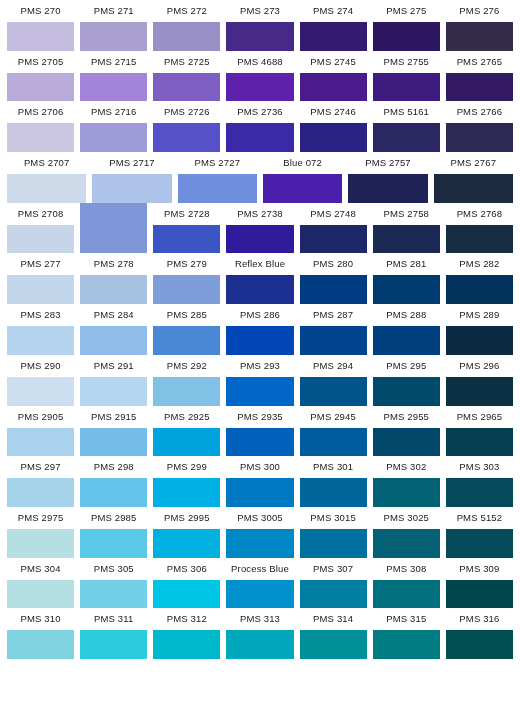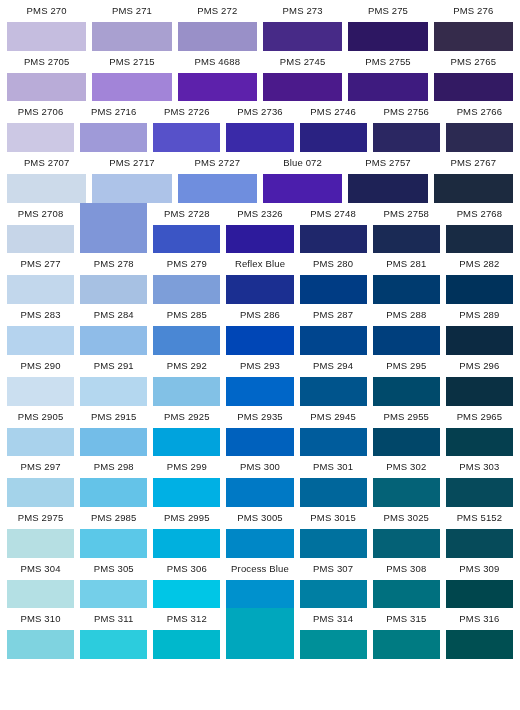--- a/index.html
+++ b/index.html
@@ -70,38 +70,46 @@
       </div>
       <div class="swatch-cell">
         <div class="swatch-label">PMS 272</div>
         <div class="swatch-chip" style="background-color: rgb(153, 144, 200);"></div>
       </div>
       <div class="swatch-cell">
         <div class="swatch-label">PMS 273</div>
         <div class="swatch-chip" style="background-color: rgb(71, 42, 135);"></div>
       </div>
       <div class="swatch-cell">
+        <div class="swatch-label">PMS 274</div>
+        <div class="swatch-chip" style="background-color: rgb(50, 27, 112);"></div>
+      </div>
+      <div class="swatch-cell">
         <div class="swatch-label">PMS 275</div>
         <div class="swatch-chip" style="background-color: rgb(45, 23, 98);"></div>
       </div>
       <div class="swatch-cell">
         <div class="swatch-label">PMS 276</div>
         <div class="swatch-chip" style="background-color: rgb(53, 43, 75);"></div>
       </div>
     </div>
     <div class="swatch-row">
       <div class="swatch-cell">
         <div class="swatch-label">PMS 2705</div>
         <div class="swatch-chip" style="background-color: rgb(185, 172, 216);"></div>
       </div>
       <div class="swatch-cell">
         <div class="swatch-label">PMS 2715</div>
         <div class="swatch-chip" style="background-color: rgb(162, 132, 216);"></div>
       </div>
       <div class="swatch-cell">
+        <div class="swatch-label">PMS 2725</div>
+        <div class="swatch-chip" style="background-color: rgb(127, 94, 196);"></div>
+      </div>
+      <div class="swatch-cell">
         <div class="swatch-label">PMS 4688</div>
         <div class="swatch-chip" style="background-color: rgb(93, 33, 171);"></div>
       </div>
       <div class="swatch-cell">
         <div class="swatch-label">PMS 2745</div>
         <div class="swatch-chip" style="background-color: rgb(75, 26, 139);"></div>
       </div>
       <div class="swatch-cell">
         <div class="swatch-label">PMS 2755</div>
         <div class="swatch-chip" style="background-color: rgb(62, 27, 127);"></div>
@@ -126,21 +134,21 @@
       </div>
       <div class="swatch-cell">
         <div class="swatch-label">PMS 2736</div>
         <div class="swatch-chip" style="background-color: rgb(58, 42, 168);"></div>
       </div>
       <div class="swatch-cell">
         <div class="swatch-label">PMS 2746</div>
         <div class="swatch-chip" style="background-color: rgb(42, 34, 130);"></div>
       </div>
       <div class="swatch-cell">
-        <div class="swatch-label">PMS 2756</div>
+        <div class="swatch-label">PMS 5161</div>
         <div class="swatch-chip" style="background-color: rgb(43, 39, 98);"></div>
       </div>
       <div class="swatch-cell">
         <div class="swatch-label">PMS 2766</div>
         <div class="swatch-chip" style="background-color: rgb(44, 42, 82);"></div>
       </div>
     </div>
     <div class="swatch-row">
       <div class="swatch-cell">
         <div class="swatch-label">PMS 2707</div>
@@ -173,21 +181,21 @@
         <div class="swatch-chip" style="background-color: rgb(198, 213, 232);"></div>
       </div>
       <div class="swatch-cell">
         <div class="swatch-chip" style="background-color: rgb(127, 150, 216);"></div>
       </div>
       <div class="swatch-cell">
         <div class="swatch-label">PMS 2728</div>
         <div class="swatch-chip" style="background-color: rgb(59, 85, 197);"></div>
       </div>
       <div class="swatch-cell">
-        <div class="swatch-label">PMS 2326</div>
+        <div class="swatch-label">PMS 2738</div>
         <div class="swatch-chip" style="background-color: rgb(45, 27, 156);"></div>
       </div>
       <div class="swatch-cell">
         <div class="swatch-label">PMS 2748</div>
         <div class="swatch-chip" style="background-color: rgb(31, 39, 107);"></div>
       </div>
       <div class="swatch-cell">
         <div class="swatch-label">PMS 2758</div>
         <div class="swatch-chip" style="background-color: rgb(26, 42, 85);"></div>
       </div>
@@ -413,20 +421,21 @@
       </div>
       <div class="swatch-cell">
         <div class="swatch-label">PMS 311</div>
         <div class="swatch-chip" style="background-color: rgb(44, 204, 221);"></div>
       </div>
       <div class="swatch-cell">
         <div class="swatch-label">PMS 312</div>
         <div class="swatch-chip" style="background-color: rgb(0, 184, 204);"></div>
       </div>
       <div class="swatch-cell">
+        <div class="swatch-label">PMS 313</div>
         <div class="swatch-chip" style="background-color: rgb(0, 167, 189);"></div>
       </div>
       <div class="swatch-cell">
         <div class="swatch-label">PMS 314</div>
         <div class="swatch-chip" style="background-color: rgb(0, 144, 153);"></div>
       </div>
       <div class="swatch-cell">
         <div class="swatch-label">PMS 315</div>
         <div class="swatch-chip" style="background-color: rgb(0, 123, 130);"></div>
       </div>

